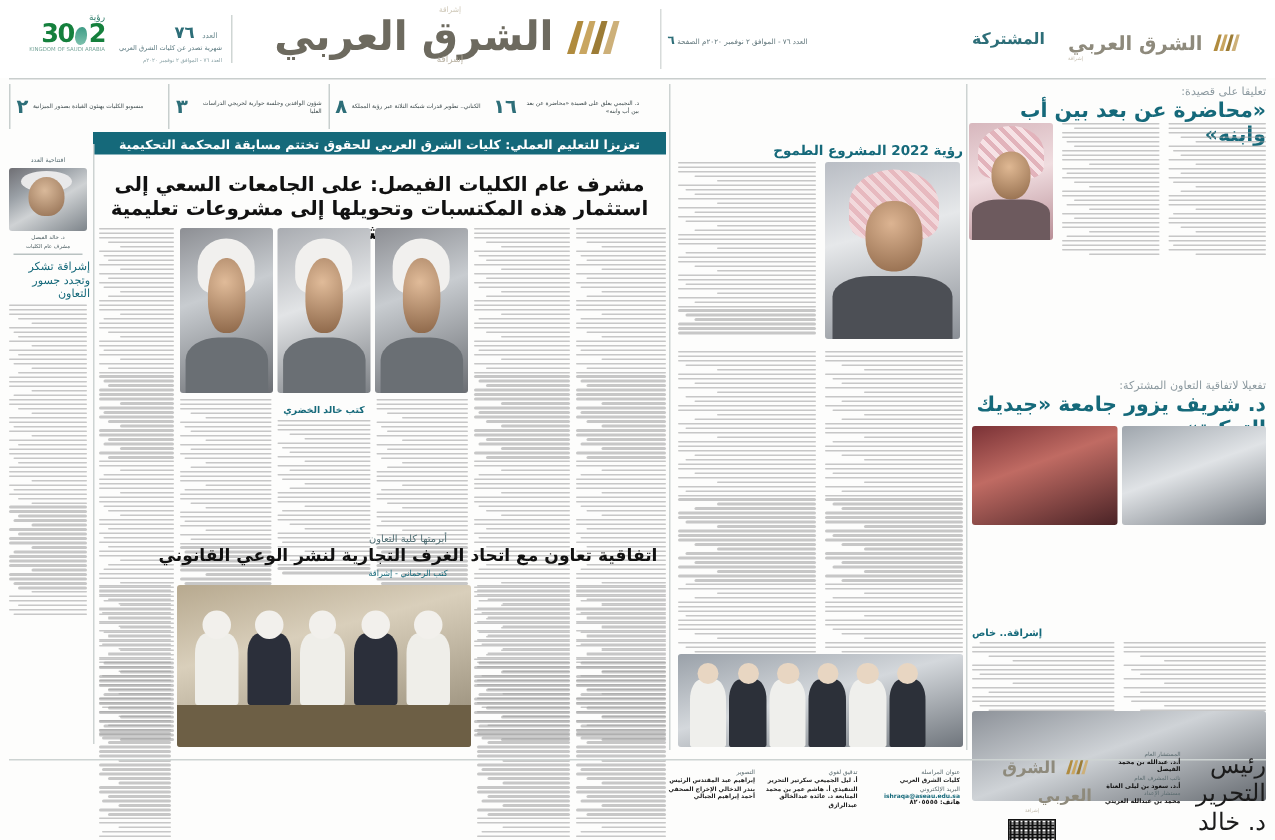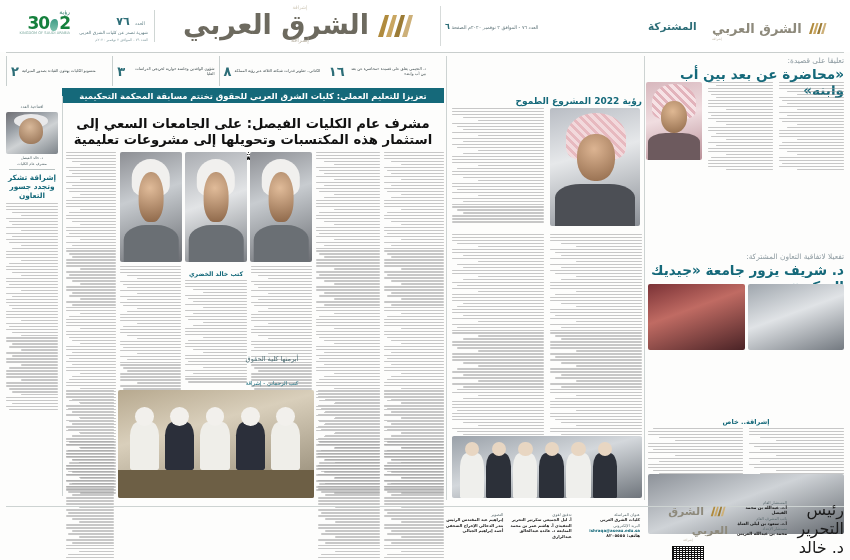--- a/index.html
+++ b/index.html
@@ -74,21 +74,21 @@
   
   .editorial{position:absolute;left:4px;top:104px;width:56px;height:390px;}
   .ed-label{font-size:4.2px;color:#5d7176;text-align:center;}
   .ed-photo{width:52px;height:42px;margin:3px auto 0;border-radius:2px;
      background:linear-gradient(150deg,#6f6f74 0%,#9aa0a6 30%,#cfd2d4 55%,#7d848a 100%);position:relative;overflow:hidden;}
   .ed-photo:after{content:"";position:absolute;left:13px;top:6px;width:24px;height:26px;border-radius:50% 50% 45% 45%;
      background:radial-gradient(circle at 45% 35%,#d9b99a,#8f6b4e);}
   .ed-photo:before{content:"";position:absolute;left:8px;top:2px;width:34px;height:14px;border-radius:50%;background:#e9e9ea;}
   .ed-name{font-size:3.6px;color:#4a5c60;text-align:center;margin-top:1.5px;line-height:4.6px;}
   .ed-rule{width:46px;height:1px;background:#b9c2c1;margin:3px auto;}
-  .ed-title{font-size:7.4px;font-weight:bold;color:#15697a;text-align:center;line-height:9px;margin-bottom:3px;}
+  .ed-title{font-size:7.4px;font-weight:normal;color:#15697a;line-height:9px;margin-bottom:3px;}
   .ed-body{padding:0 2px;}
 
   
   .photostrip{position:absolute;left:120px;top:152px;width:192px;height:110px;display:flex;gap:3px;}
   .photo{flex:1;border-radius:2px;position:relative;overflow:hidden;background:#cfd4d8;}
   .ph-a{background:linear-gradient(160deg,#8d8f94 0%,#c8ccd0 40%,#6b6e73 100%);}
   .ph-b{background:linear-gradient(160deg,#a9acb1 0%,#e2e4e6 45%,#7c8085 100%);}
   .photo .face{position:absolute;left:50%;top:18%;transform:translateX(-50%);
      width:40%;height:46%;border-radius:48% 48% 42% 42%;background:radial-gradient(circle at 45% 32%,#e0bb99,#8a6446);}
   .photo .ghutra{position:absolute;left:50%;top:6%;transform:translateX(-50%);
@@ -171,21 +171,21 @@
   .r-photo .rr{position:absolute;left:4%;bottom:0;width:92%;height:34%;border-radius:34% 34% 0 0;background:#6d5a5e;}
   .r-body{position:absolute;left:60px;top:26px;width:136px;columns:2;column-gap:6px;}
 
   .r-head2wrap{position:absolute;left:0;top:196px;width:196px;}
   .r-photos2{position:absolute;left:0;top:228px;width:196px;height:66px;display:flex;gap:3px;}
   .r-photos2 .rp{flex:1;border-radius:2px;overflow:hidden;position:relative;}
   .rp-a{background:linear-gradient(160deg,#9fa6ad 0%,#e0e3e6 45%,#737980 100%);}
   .rp-b{background:linear-gradient(160deg,#7a3236 0%,#c06b63 40%,#4a2326 100%);}
   .r-photos3{position:absolute;left:0;top:297px;width:196px;height:62px;display:flex;gap:3px;}
   .r-sub{position:absolute;left:0;top:362px;width:196px;}
-  .r-sublab{font-size:6.6px;font-weight:bold;color:#15697a;text-align:center;margin-bottom:2px;}
+  .r-sublab{font-size:6.6px;font-weight:bold;color:#15697a;text-align:left;margin-bottom:2px;}
   .r-subbody{columns:2;column-gap:6px;}
   .r-photo4{position:absolute;left:0;top:418px;width:196px;height:60px;border-radius:2px;overflow:hidden;
      background:linear-gradient(160deg,#8d9299 0%,#cfd3d7 45%,#64696f 100%);}
 
   
   .footer{position:absolute;left:648px;top:500px;width:196px;height:56px;display:flex;flex-direction:row-reverse;gap:5px;align-items:flex-start;}
   .f-brand{width:80px;}
   .f-brand .fb-ar{font-size:11px;font-weight:bold;color:#8e8a7c;letter-spacing:-.5px;text-align:center;}
   .f-brand .fb-mark{display:inline-block;width:17px;height:11px;vertical-align:-2px;margin-right:2px;}
   .f-brand .fb-tag{font-size:3.2px;color:#c3bcad;letter-spacing:2px;text-align:center;}
@@ -871,21 +871,22 @@
           <i></i>
           <i></i>
         <i></i>
           <i></i>
           <i></i>
           <i></i>
       </div>
     </div>
   </div>
 
-  <div class="kicker2">أبرمتها كلية الحقوق</div>
+  <div class="kicker2">أبرمتها كلية التعاون</div>
+  <div class="head2">اتفاقية تعاون مع اتحاد الغرف التجارية لنشر الوعي القانوني</div>
   <div class="byline2">كتب الرحماني - إشراقة</div>
 
   <div class="bigphoto">
     <div class="p p1"></div>
     <div class="p p2"></div>
     <div class="p p3"></div>
     <div class="p p4"></div>
     <div class="p p5"></div>
     <div class="tbl"></div>
   </div>

